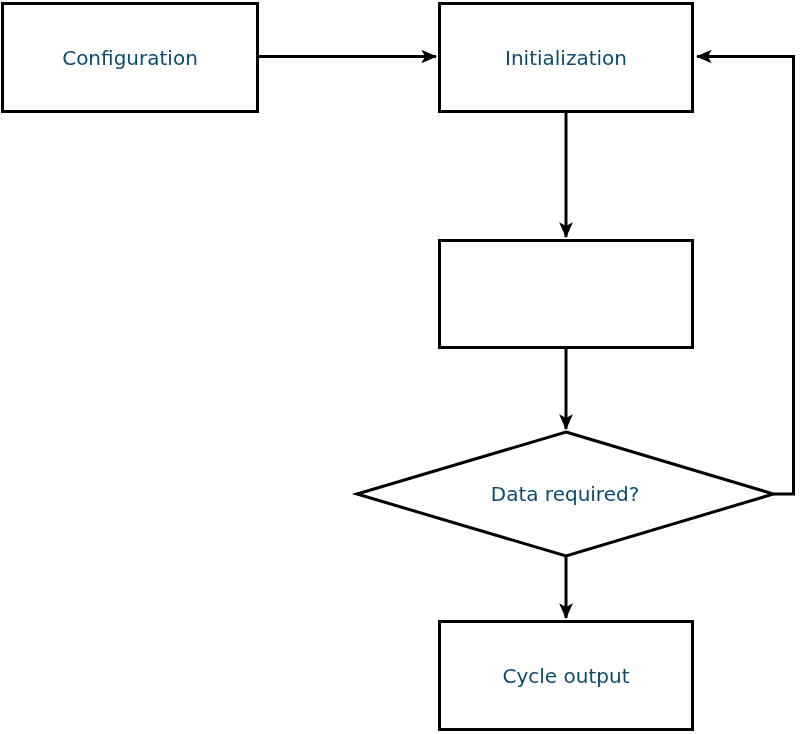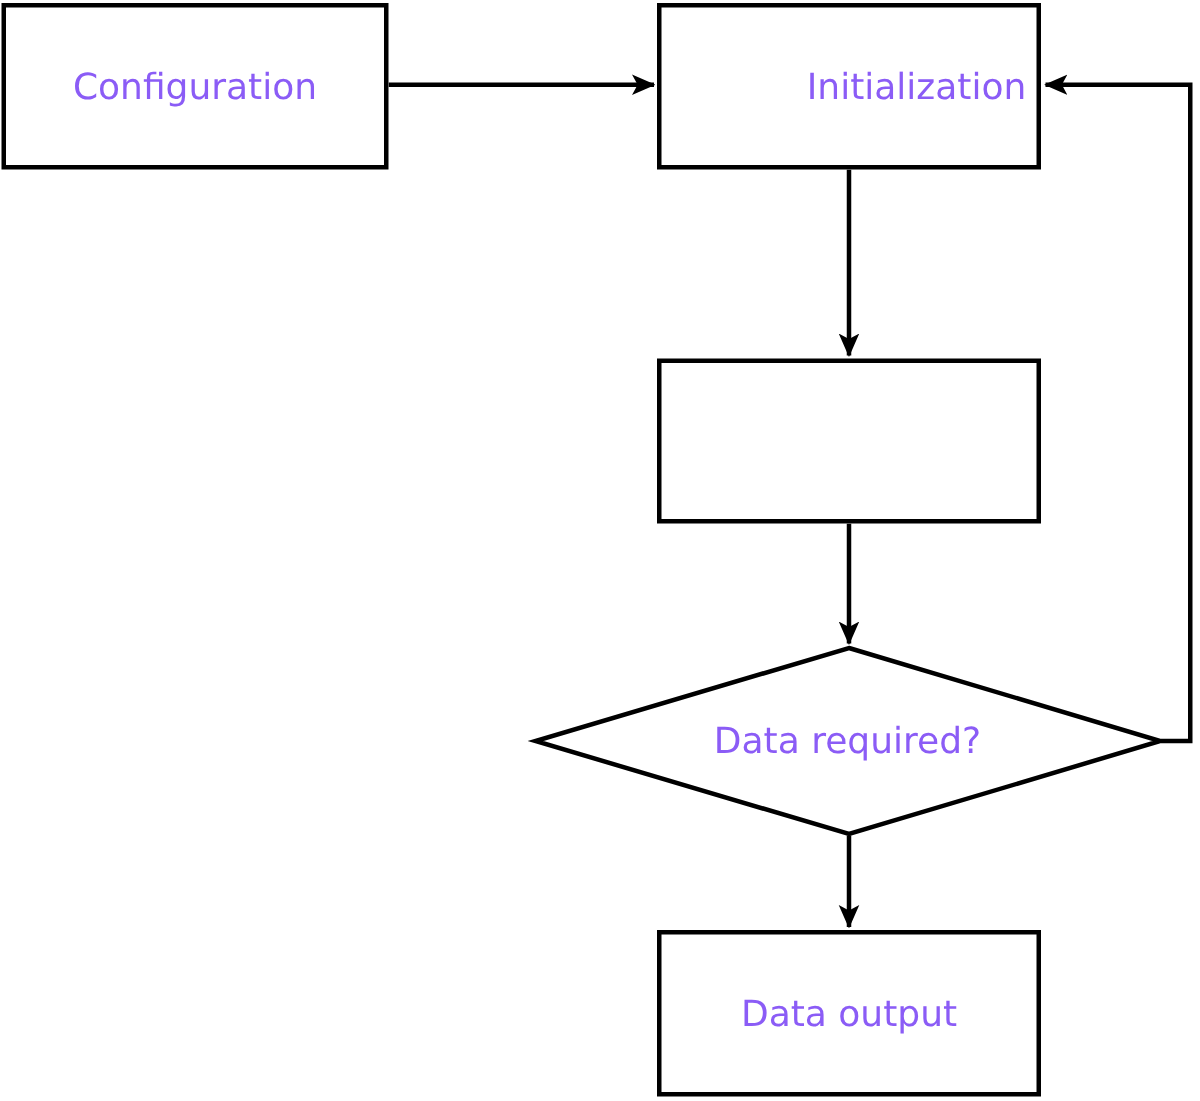--- a/index.html
+++ b/index.html
@@ -23,22 +23,22 @@
     left: 0;
     width: 800px;
     height: 734px;
   }
   .node-label {
     position: absolute;
     display: flex;
     align-items: center;
     justify-content: center;
     font-family: "DejaVu Sans", sans-serif;
-    font-size: 24px;
-    color: #8b5cf6;
+    font-size: 20px;
+    color: #0c4a6e;
     white-space: nowrap;
     pointer-events: none;
   }
   .shape-box {
     position: absolute;
     box-sizing: border-box;
     background: #ffffff;
     border: 3px solid #000000;
   }
   .shape-hit {
@@ -80,23 +80,23 @@
 
     <g>
       <polygon points="566,432 773.5,494 566,556 357,494" fill="#ffffff" stroke="#000000" stroke-width="3" stroke-linejoin="miter"></polygon>
     </g>
   </svg>
 
   <div class="shape-box" style="left:1px; top:2px; width:258px; height:111px;"></div>
   <div class="node-label" style="left:1px; top:2px; width:258px; height:111px;">Configuration</div>
 
   <div class="shape-box" style="left:438px; top:2px; width:256px; height:111px;"></div>
-  <div class="node-label" style="left:438px; top:2px; width:256px; height:111px;padding-left:45px;">Initialization</div>
+  <div class="node-label" style="left:438px; top:2px; width:256px; height:111px;">Initialization</div>
 
   <div class="shape-box" style="left:438px; top:239px; width:256px; height:110px;"></div>
 
   <div class="shape-hit" style="left:355px; top:431px; width:420px; height:126px;"></div>
   <div class="node-label" style="left:355px; top:431px; width:420px; height:126px;">Data required?</div>
 
   <div class="shape-box" style="left:438px; top:620px; width:256px; height:111px;"></div>
-  <div class="node-label" style="left:438px; top:620px; width:256px; height:111px;">Data output</div>
+  <div class="node-label" style="left:438px; top:620px; width:256px; height:111px;">Cycle output</div>
 
 </div>
 
 </body></html>

